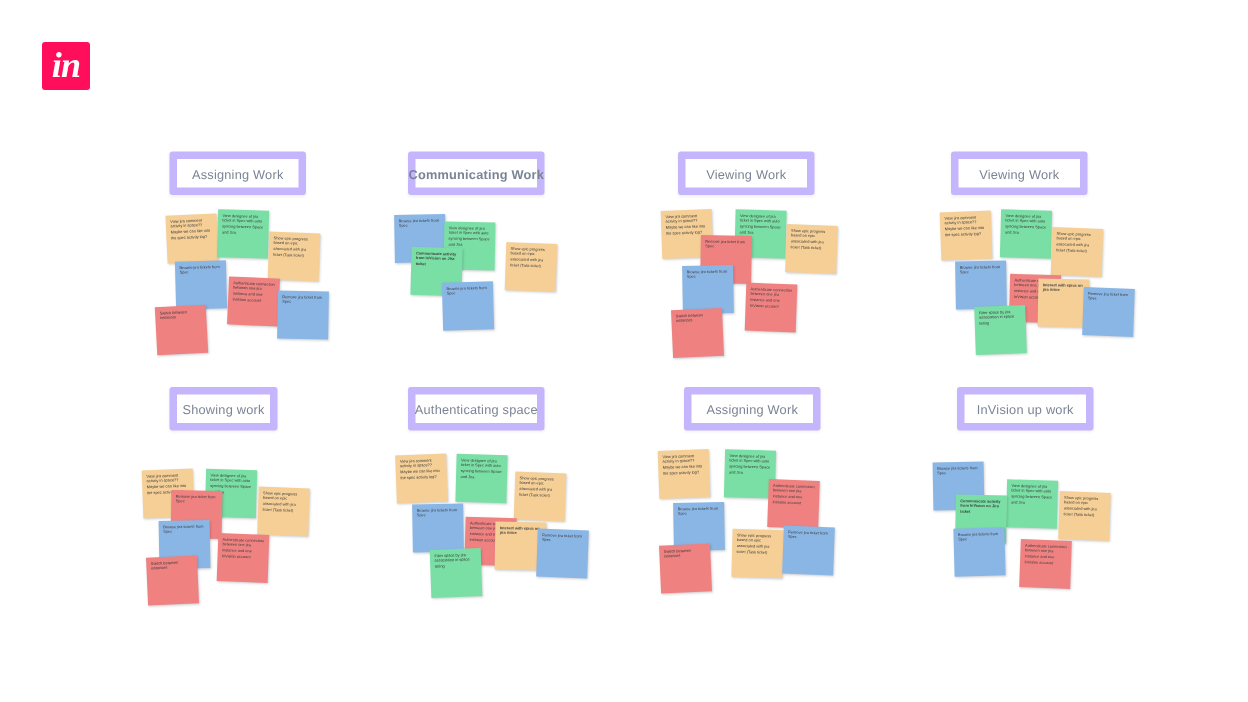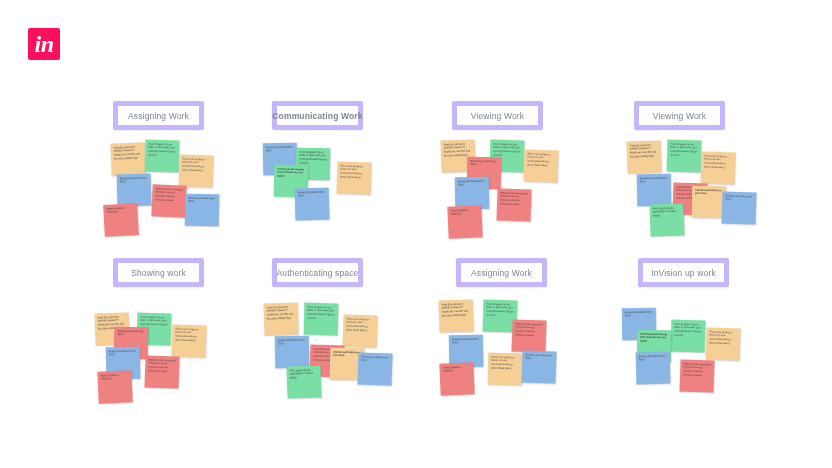--- a/index.html
+++ b/index.html
@@ -152,21 +152,21 @@
           <div class="note c-green" style="left: 667px; top: 140px; width: 34px; height: 32px; transform: rotate(1.5deg);">View designee of jira ticket in Spec with auto syncing between Space and Jira</div>
           <div class="note c-orange" style="left: 701px; top: 152px; width: 34px; height: 32px; transform: rotate(2deg);">Show epic progress based on epic associated with jira ticket (Task ticket)</div>
           <div class="note c-blue" style="left: 637px; top: 174px; width: 34px; height: 32px; transform: rotate(-1deg);">Browse jira tickets from Spec</div>
           <div class="note c-salmon" style="left: 673px; top: 183px; width: 34px; height: 32px; transform: rotate(1.5deg);">Authenticate connection between one jira instance and one InVision account</div>
           <div class="note c-orange bold" style="left: 692px; top: 186px; width: 34px; height: 32px; transform: rotate(1deg);">Interact with epics on jira issue</div>
           <div class="note c-blue" style="left: 722px; top: 192px; width: 34px; height: 32px; transform: rotate(2deg);">Remove jira ticket from Spec</div>
           <div class="note c-green" style="left: 650px; top: 204px; width: 34px; height: 32px; transform: rotate(-2deg);">Filter space by jira association in space listing</div>
         </div>
       </div>
       <div class="cluster">
-        <div class="cluster-header" style="left: 113px; top: 258px; width: 91px;">
+        <div class="cluster-header" style="left: 113px; top: 258px; width: 72px;">
           <span>Showing work</span>
         </div>
         <div class="notes">
           <div class="note c-orange" style="left: 95px; top: 313px; width: 34px; height: 32px; transform: rotate(-2deg);">View jira comment activity in space?? Maybe we can like into the spec activity log?</div>
           <div class="note c-green" style="left: 137px; top: 313px; width: 34px; height: 32px; transform: rotate(1.5deg);">View designee of jira ticket in Spec with auto syncing between Space and Jira</div>
           <div class="note c-orange" style="left: 172px; top: 325px; width: 34px; height: 32px; transform: rotate(2deg);">Show epic progress based on epic associated with jira ticket (Task ticket)</div>
           <div class="note c-salmon" style="left: 114px; top: 327px; width: 34px; height: 32px; transform: rotate(1deg);">Remove jira ticket from Spec</div>
           <div class="note c-blue" style="left: 106px; top: 347px; width: 34px; height: 32px; transform: rotate(-1deg);">Browse jira tickets from Spec</div>
           <div class="note c-salmon" style="left: 145px; top: 356px; width: 34px; height: 32px; transform: rotate(2deg);">Authenticate connection between one jira instance and one InVision account</div>
           <div class="note c-salmon" style="left: 98px; top: 371px; width: 34px; height: 32px; transform: rotate(-2.5deg);">Switch between instances</div>

